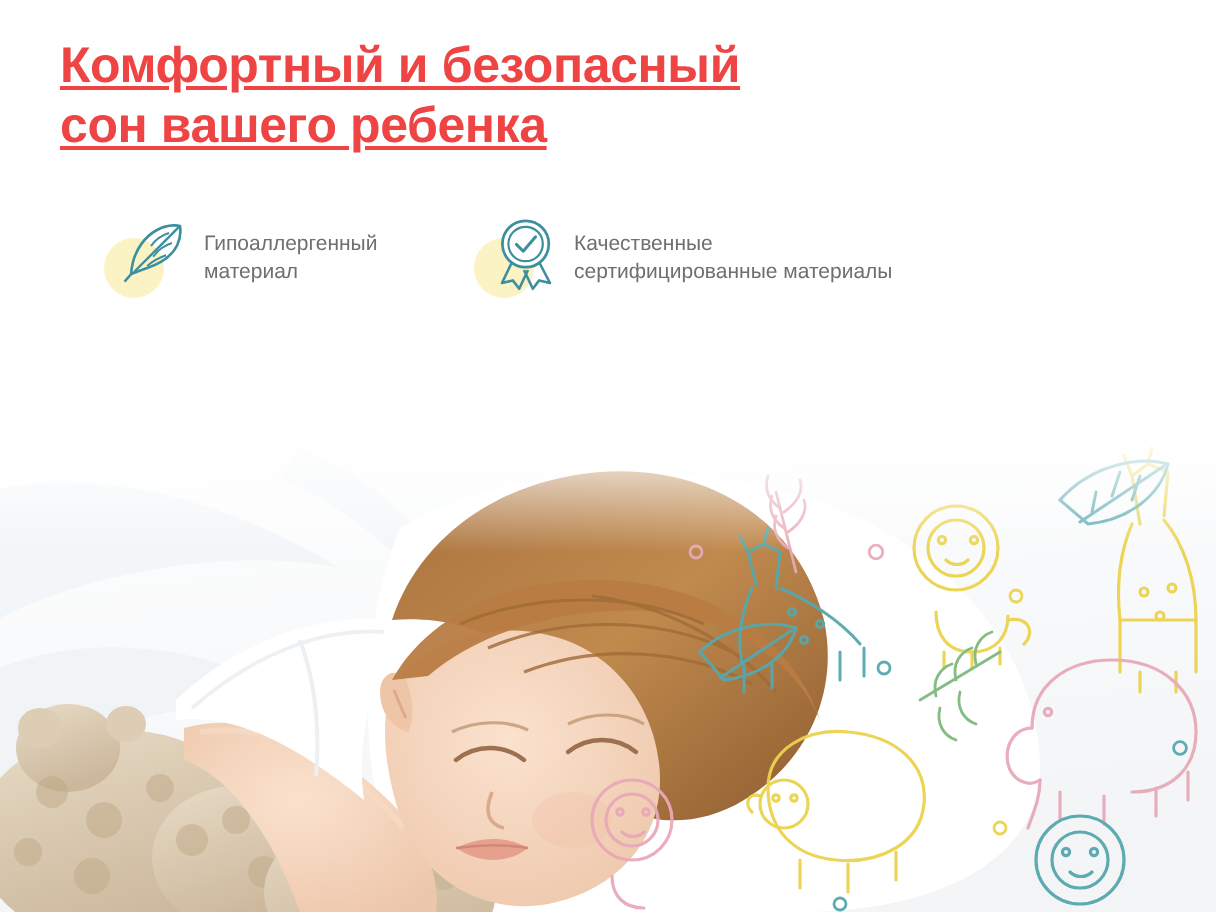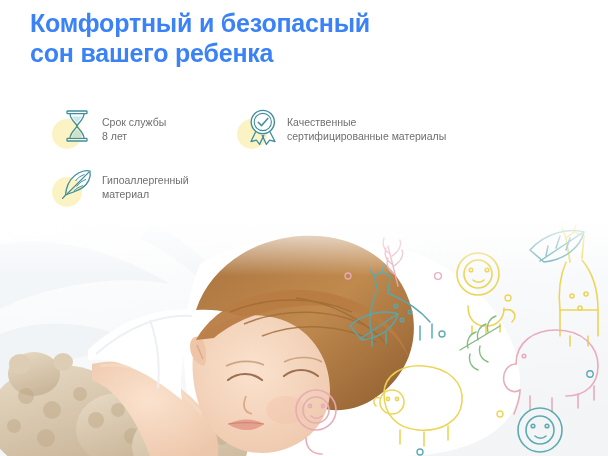--- a/index.html
+++ b/index.html
@@ -15,28 +15,29 @@
     width: 608px;
     height: 456px;
     overflow: hidden;
     background: #ffffff;
   }
 
   
   .headline {
     position: absolute;
     left: 30px;
-    top: 8px;
+    top: 18px;
     width: 520px;
     font-size: 25px;
     line-height: 30px;
     font-weight: bold;
-    color: #3b82f6;
+    color: #ef4444;
     letter-spacing: -0.2px;
     white-space: pre-line;
+    text-decoration: underline;
   }
 
   
   .features {
     position: absolute;
     left: 52px;
     top: 106px;
     width: 500px;
     display: grid;
     grid-template-columns: 185px 315px;
@@ -91,67 +92,51 @@
 <body>
 
 <div class="page">
 
   <div class="headline">Комфортный и безопасный
 сон вашего ребенка</div>
 
   <div class="features">
 
 
-    <div class="feature">
-      <div class="feature-icon-wrap">
-        <div class="blob"></div>
-        <svg width="34" height="36" viewBox="0 0 34 36" fill="none">
-          <rect x="7" y="3" width="20" height="2.6" rx="0.6" stroke="#3e8f9e" stroke-width="1.3" fill="none"></rect>
-          <rect x="7" y="30.4" width="20" height="2.6" rx="0.6" stroke="#3e8f9e" stroke-width="1.3" fill="none"></rect>
-          <path d="M10 5.6 C10 12 17 16 17 18 C17 20 10 24 10 30.4" stroke="#3e8f9e" stroke-width="1.3" fill="none"></path>
-          <path d="M24 5.6 C24 12 17 16 17 18 C17 20 24 24 24 30.4" stroke="#3e8f9e" stroke-width="1.3" fill="none"></path>
-          <path d="M11.6 8.4 H22.4 L17 15 Z" fill="#9fd3dd" opacity="0.55"></path>
-          <path d="M12.2 29 C12.2 24.5 17 21.5 17 21.5 C17 21.5 21.8 24.5 21.8 29 Z" fill="#9fd3dd" opacity="0.55"></path>
-          <line x1="17" y1="16.5" x2="17" y2="20.5" stroke="#3e8f9e" stroke-width="1" stroke-dasharray="1 1.4"></line>
-        </svg>
-      </div>
-      <div class="feature-text">Срок службы
-8 лет</div>
-    </div>
-
-    <div class="feature">
-      <div class="feature-icon-wrap">
-        <div class="blob"></div>
-        <svg width="36" height="38" viewBox="0 0 36 38" fill="none">
-          <path d="M11.5 22 L6 33.5 L11.4 32.2 L14.6 36.4 L19 27" stroke="#3e8f9e" stroke-width="1.3" fill="none" stroke-linejoin="round"></path>
-          <path d="M24 22 L30 33.5 L24.6 32.2 L21.4 36.4 L17 27" stroke="#3e8f9e" stroke-width="1.3" fill="none" stroke-linejoin="round"></path>
-          <circle cx="17.8" cy="14" r="11.6" stroke="#3e8f9e" stroke-width="1.4" fill="#ffffff"></circle>
-          <circle cx="17.8" cy="14" r="8.6" stroke="#3e8f9e" stroke-width="1.1" fill="none"></circle>
-          <path d="M13.2 14.2 L16.6 17.6 L22.8 10.4" stroke="#3e8f9e" stroke-width="1.5" fill="none" stroke-linecap="round" stroke-linejoin="round"></path>
-        </svg>
-      </div>
-      <div class="feature-text">Качественные
-сертифицированные материалы</div>
-    </div>
 
     <div class="feature">
       <div class="feature-icon-wrap">
         <div class="blob"></div>
         <svg width="36" height="36" viewBox="0 0 36 36" fill="none">
           <path d="M30 5 C30 5 25 3.5 18.5 7 C12 10.5 8 17 6.5 23 C5.6 26.6 5.6 29 5.6 29
                    C5.6 29 9 27.6 13.6 26 C20 23.8 26 20 28.6 14.6 C31 9.6 30 5 30 5 Z" stroke="#3e8f9e" stroke-width="1.3" fill="none" stroke-linejoin="round"></path>
           <path d="M29.4 5.6 L7 28" stroke="#3e8f9e" stroke-width="1.2"></path>
           <path d="M24.5 8.5 C21 9.6 17.5 12 15.5 15" stroke="#3e8f9e" stroke-width="1" fill="none"></path>
           <path d="M26 13.5 C22.5 14.6 18.8 17.2 16.6 20.4" stroke="#3e8f9e" stroke-width="1" fill="none"></path>
           <path d="M23 19.6 C19.6 20.8 16 22.8 13.6 25" stroke="#3e8f9e" stroke-width="1" fill="none"></path>
           <path d="M5.6 29 L2.6 32.4" stroke="#3e8f9e" stroke-width="1.3" stroke-linecap="round"></path>
         </svg>
       </div>
       <div class="feature-text">Гипоаллергенный
 материал</div>
+    </div>
+
+    <div class="feature">
+      <div class="feature-icon-wrap">
+        <div class="blob"></div>
+        <svg width="36" height="38" viewBox="0 0 36 38" fill="none">
+          <path d="M11.5 22 L6 33.5 L11.4 32.2 L14.6 36.4 L19 27" stroke="#3e8f9e" stroke-width="1.3" fill="none" stroke-linejoin="round"></path>
+          <path d="M24 22 L30 33.5 L24.6 32.2 L21.4 36.4 L17 27" stroke="#3e8f9e" stroke-width="1.3" fill="none" stroke-linejoin="round"></path>
+          <circle cx="17.8" cy="14" r="11.6" stroke="#3e8f9e" stroke-width="1.4" fill="#ffffff"></circle>
+          <circle cx="17.8" cy="14" r="8.6" stroke="#3e8f9e" stroke-width="1.1" fill="none"></circle>
+          <path d="M13.2 14.2 L16.6 17.6 L22.8 10.4" stroke="#3e8f9e" stroke-width="1.5" fill="none" stroke-linecap="round" stroke-linejoin="round"></path>
+        </svg>
+      </div>
+      <div class="feature-text">Качественные
+сертифицированные материалы</div>
     </div>
 
   </div>
 
   <div class="photo">
     <svg class="photo-svg" width="608" height="242" viewBox="0 0 608 242">
       <defs>
         <linearGradient id="topFade" x1="0" y1="0" x2="0" y2="1">
           <stop offset="0" stop-color="#ffffff"></stop>
           <stop offset="1" stop-color="#ffffff" stop-opacity="0"></stop>

